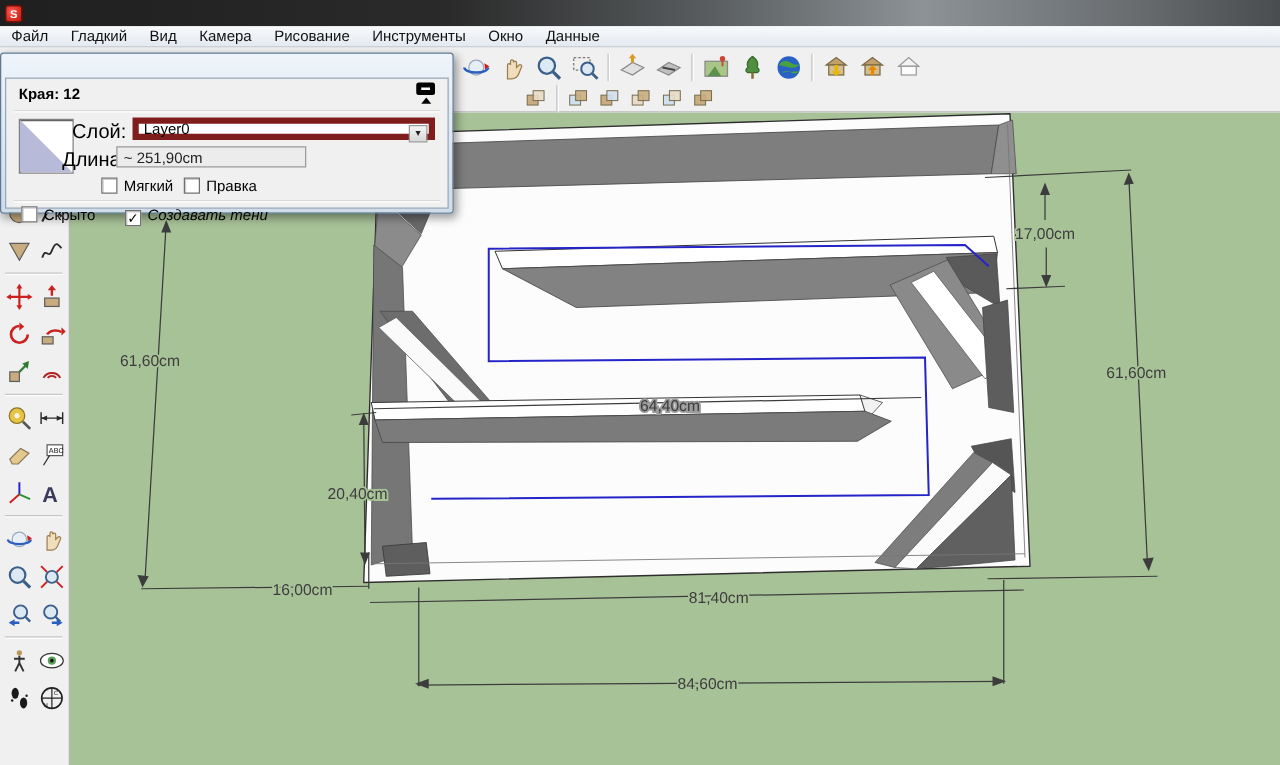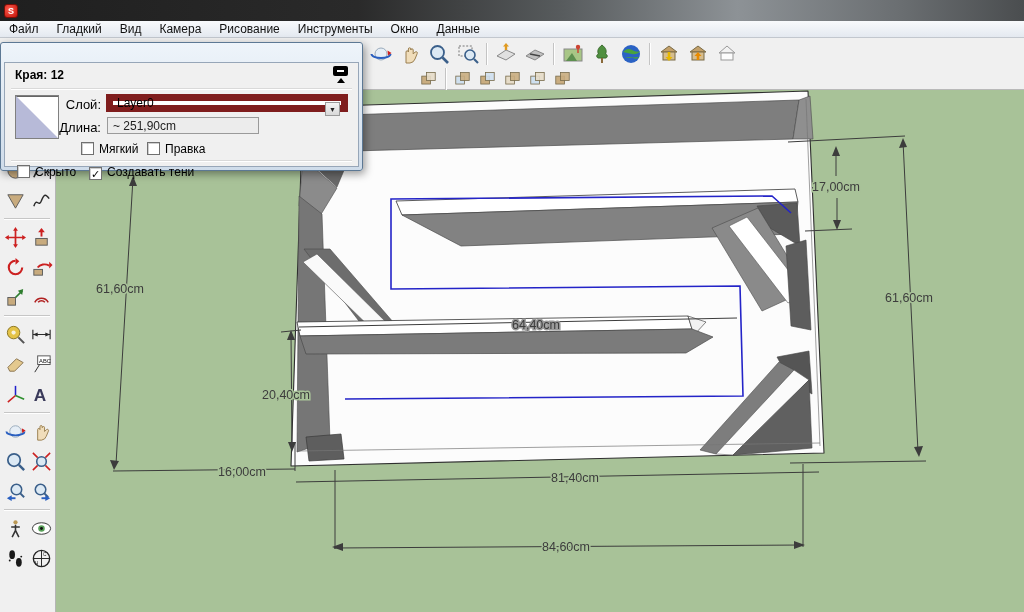--- a/index.html
+++ b/index.html
@@ -55,37 +55,37 @@
     font-size:9px;color:#333;line-height:1;}
   #ei-body{position:absolute;left:3px;right:3px;top:19px;bottom:3px;background:#f0f0f0;border:1px solid #97a6b8;}
   #ei-header{position:absolute;left:10px;top:5px;font-size:12px;font-weight:bold;color:#000;}
   #ei-toggle{position:absolute;right:9px;top:3px;width:16px;height:18px;}
   #ei-toggle .box{width:15px;height:10px;background:#000;border-radius:2px;position:relative;}
   #ei-toggle .box::after{content:"";position:absolute;left:4px;top:4px;width:7px;height:2px;background:#fff;}
   #ei-toggle .tri{width:0;height:0;margin:2px auto 0;border-left:4px solid transparent;border-right:4px solid transparent;border-bottom:5px solid #000;}
   #ei-hr1{position:absolute;left:6px;right:6px;top:25px;border-top:1px solid #d9d9d9;border-bottom:1px solid #fff;}
   #ei-swatch{position:absolute;left:10px;top:32px;width:44px;height:44px;background:#fff;border:1px solid #808080;
     box-shadow:inset 1px 1px 0 #666;}
-  .ei-label{position:absolute;font-size:13px;color:#000;text-align:right;width:52px;}
+  .ei-label{position:absolute;font-size:16px;color:#000;text-align:right;width:52px;}
   #ei-layer-label{left:44px;top:34px;}
   #ei-length-label{left:44px;top:57px;}
-  #ei-combo{position:absolute;left:101px;top:31px;right:10px;height:18px;background:#fff;border:7px solid #7f1d1d;
+  #ei-combo{position:absolute;left:101px;top:31px;right:10px;height:18px;background:#fff;border:5px solid #7f1d1d;
     font-size:12px;display:flex;align-items:center;padding-left:4px;}
   #ei-combo-arrow{position:absolute;right:1px;top:1px;width:15px;height:14px;background:linear-gradient(#f4f4f4,#d8d8d8);
     border:1px solid #9a9a9a;display:flex;align-items:center;justify-content:center;font-size:7px;color:#222;}
-  #ei-length-box{position:absolute;left:102px;top:54px;width:152px;height:17px;background:#ececec;border:1px solid #9a9a9a;
+  #ei-length-box{position:absolute;left:88px;top:54px;width:152px;height:17px;background:#ececec;border:1px solid #9a9a9a;
     font-size:12px;display:flex;align-items:center;padding-left:5px;color:#222;}
   .cb{display:inline-block;width:13px;height:13px;background:#fff;border:1px solid #707070;vertical-align:-2px;
     font-size:11px;line-height:12px;text-align:center;color:#000;box-shadow:inset 1px 1px 0 #cfcfcf;}
   .cb-row{position:absolute;font-size:12px;color:#000;}
   #ei-cb-soft{left:76px;top:79px;}
   #ei-cb-smooth{left:142px;top:79px;}
   #ei-hr2{position:absolute;left:6px;right:6px;top:97px;border-top:1px solid #d9d9d9;border-bottom:1px solid #fff;}
   #ei-cb-hidden{left:12px;top:102px;}
-  #ei-cb-shadows{left:84px;top:102px;}
+  #ei-cb-shadows{left:95px;top:102px;font-style:italic;}
   .cb-row label{margin-left:5px;}
 </style>
 </head>
 <body>
 
 <div id="screen">
 
   <div id="titlebar">
     <div id="app-icon">S</div>
   </div>

